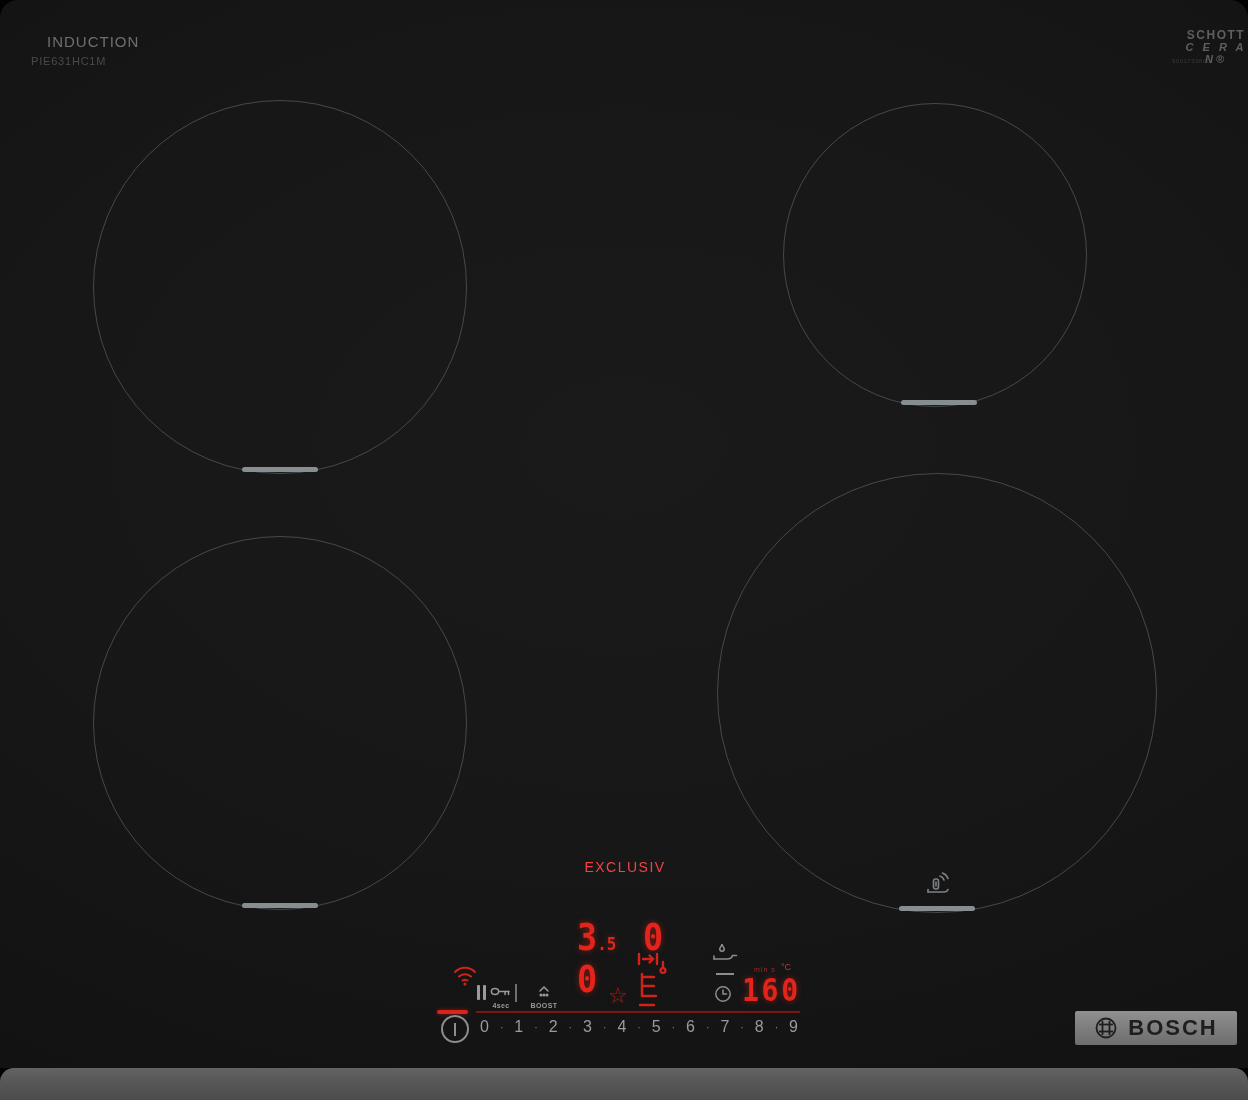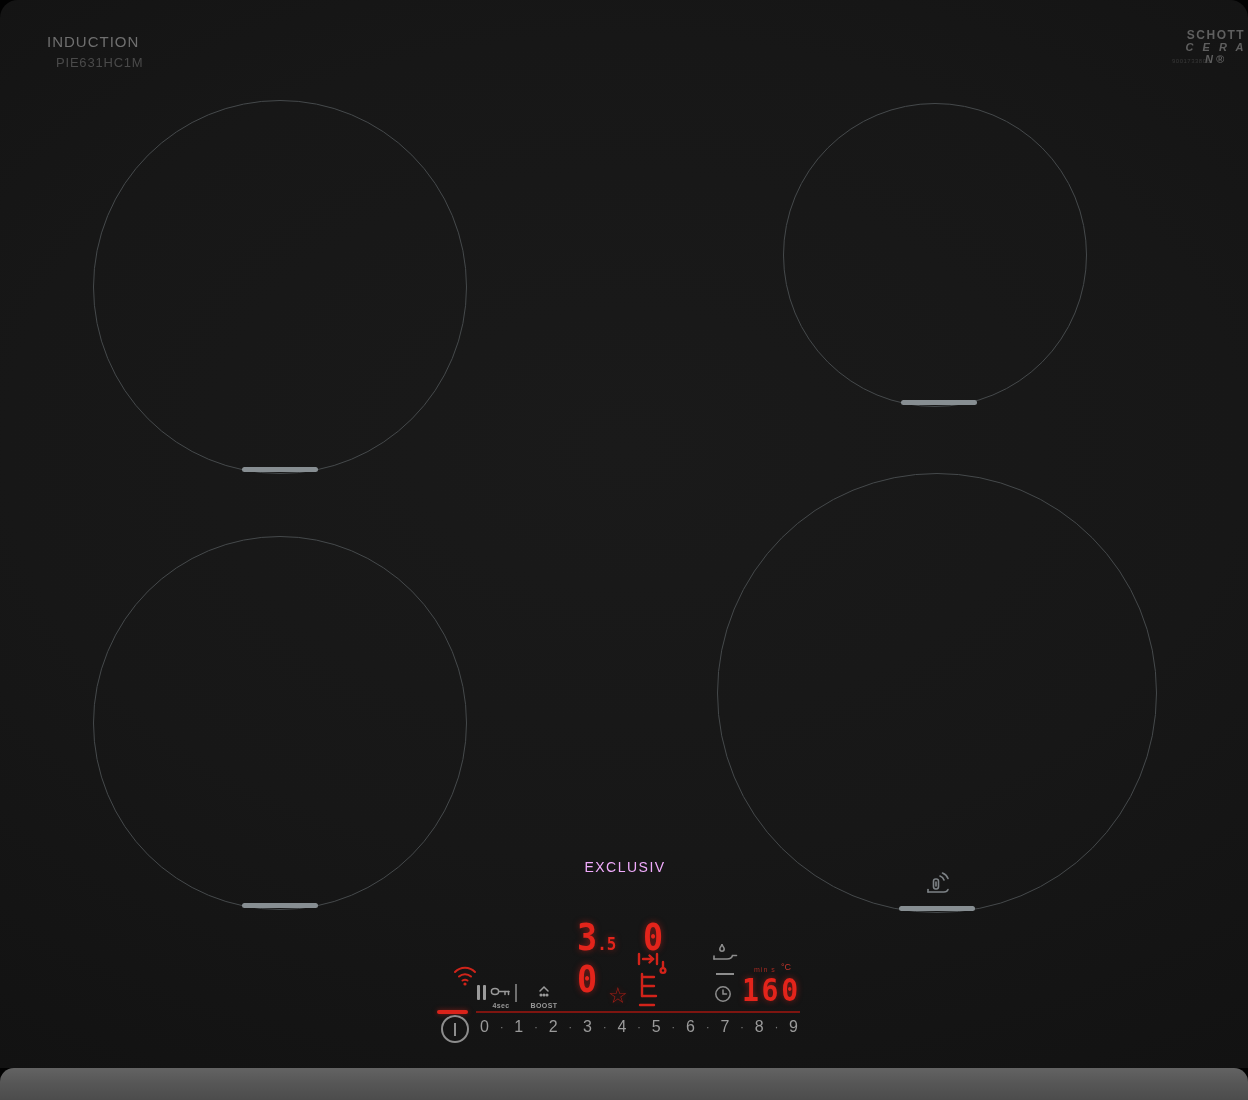--- a/index.html
+++ b/index.html
@@ -13,21 +13,21 @@
            border-radius:18px 18px 0 0; }
 
   
   .trim { position:absolute; left:0; top:1068px; width:1248px; height:32px;
           background:linear-gradient(180deg,#636363 0%,#575757 45%,#4c4c4c 100%);
           border-radius:14px 14px 0 0; }
 
   
   .induction { position:absolute; left:47px; top:33px; font-size:15px; letter-spacing:1px;
                color:#6f6f6f; }
-  .model { position:absolute; left:56px; top:55px; font-size:13px; letter-spacing:.8px;
+  .model { position:absolute; left:31px; top:55px; font-size:11px; letter-spacing:.8px;
            color:#4a4a4a; }
   .schott { position:absolute; left:1146px; top:29px; width:76px; text-align:center;
             color:#5f5f5f; font-size:12px; font-weight:bold; line-height:12px;margin-left:32px; }
   .schott .l1 { letter-spacing:1.5px; }
   .schott .l2 { letter-spacing:3px; font-size:11px;font-style:italic; }
   .schott-code { position:absolute; left:1172px; top:58px; font-size:6px; color:#383838;
                  letter-spacing:.5px; }
 
   
   .zone { position:absolute; border:1.6px solid #45494b; border-radius:50%; }
@@ -36,21 +36,21 @@
   .zone-bl { left:93px;  top:536px; width:374px; height:374px; }
   .zone-br { left:717px; top:473px; width:440px; height:440px; }
   .zone-marker { position:absolute; height:5px; background:#878e92; border-radius:3px; }
   .marker-tl { left:242px; top:467px; width:76px; }
   .marker-tr { left:901px; top:400px; width:76px; }
   .marker-bl { left:242px; top:903px; width:76px; }
   .marker-br { left:899px; top:906px; width:76px; }
   .sensor-zone-icon { position:absolute; left:919px; top:866px; width:36px; height:36px; }
 
   .exclusiv { position:absolute; left:545px; top:859px; width:160px; text-align:center;
-              font-size:14px; letter-spacing:1.5px; color:#f0abfc; }
+              font-size:14px; letter-spacing:1.5px; color:#ef4444; }
   .seg { font-family:"DejaVu Sans Mono", monospace; font-weight:bold; color:#e3241b;
          text-shadow:0 0 7px rgba(227,36,27,.5); transform:scaleX(.88); transform-origin:left; }
   .disp-rl { position:absolute; left:577px; top:918px; font-size:38px; line-height:38px; }
   .disp-rl .sub { font-size:18px; }
   .disp-rr { position:absolute; left:643px; top:918px; font-size:38px; line-height:38px; }
   .disp-fl { position:absolute; left:577px; top:960px; font-size:38px; line-height:38px; }
   .disp-timer { position:absolute; left:742px; top:974px; font-size:32px; line-height:32px;
                 letter-spacing:3px; }
   .star { position:absolute; left:608px; top:983px; font-size:22px; color:#a81d15;
           text-shadow:0 0 5px rgba(200,30,20,.4); }
@@ -236,15 +236,27 @@
       <span class="plvl-dot">·</span>
       <span class="plvl">6</span>
       <span class="plvl-dot">·</span>
       <span class="plvl">7</span>
       <span class="plvl-dot">·</span>
       <span class="plvl">8</span>
       <span class="plvl-dot">·</span>
       <span class="plvl">9</span>
     </div>
 
+  <div class="bosch-badge">
+    <svg class="bosch-symbol" viewBox="0 0 24 24">
+      <g stroke="#1e1e1e" stroke-width="1.8" fill="none">
+        <circle cx="12" cy="12" r="9.5"></circle>
+        <line x1="8.5" y1="5" x2="8.5" y2="19"></line>
+        <line x1="15.5" y1="5" x2="15.5" y2="19"></line>
+        <line x1="5" y1="8.5" x2="19" y2="8.5"></line>
+        <line x1="5" y1="15.5" x2="19" y2="15.5"></line>
+      </g>
+    </svg>
+    <div class="bosch-text">BOSCH</div>
+  </div>
 
   <div class="trim"></div>
 </div>
 
 </body></html>

